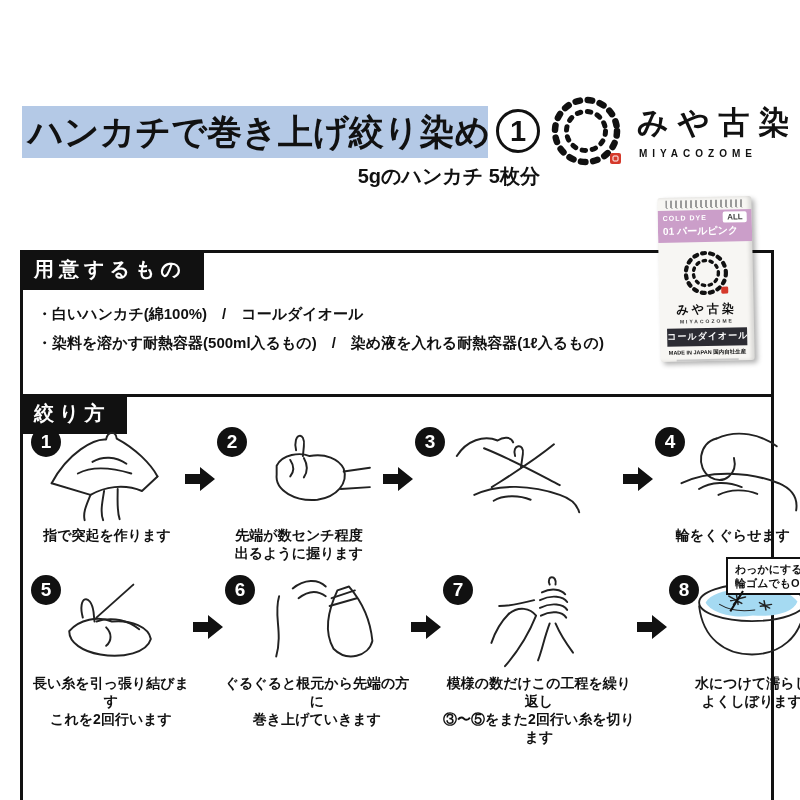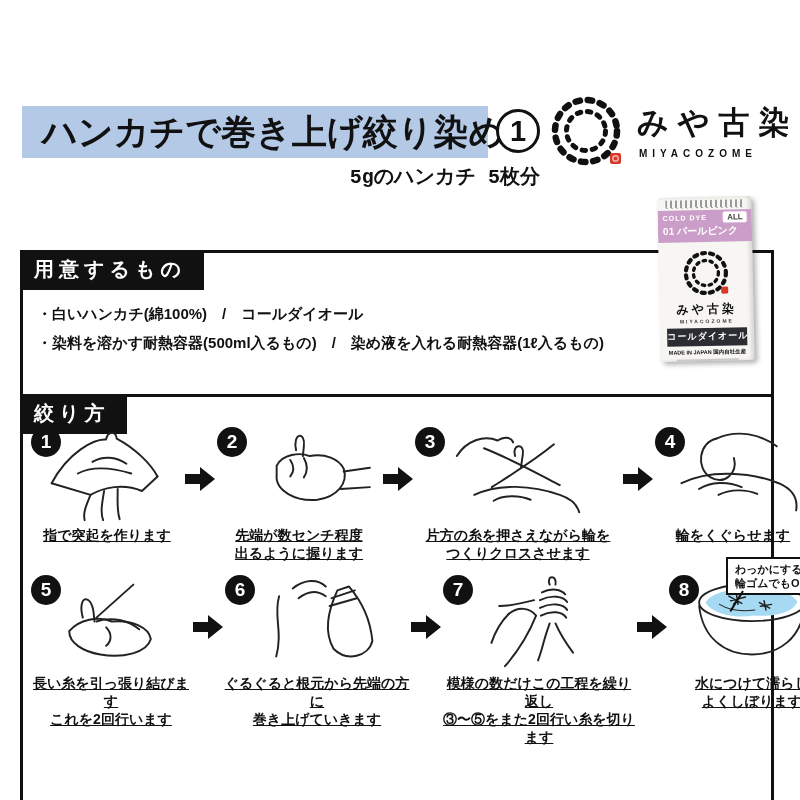--- a/index.html
+++ b/index.html
@@ -1,23 +1,23 @@
 <!DOCTYPE html>
 <html><head>
 <meta charset="utf-8">
 <style>
   * { margin:0; padding:0; box-sizing:border-box; }
   html,body { width:800px; height:800px; background:#fff; font-family:"Liberation Sans",sans-serif; color:#111; }
   .page { position:relative; width:800px; height:800px; background:#fff; overflow:hidden; }
 
   
   .title-hl { position:absolute; left:22px; top:106px; width:466px; height:52px; background:#b4c9e6; display:flex; align-items:center; }
-  .title-hl .t { font-size:35px; font-weight:700; letter-spacing:0px; padding-left:20px; white-space:nowrap; }
+  .title-hl .t { font-size:35px; font-weight:700; letter-spacing:0px; padding-left:6px; white-space:nowrap; }
   .title-num { position:absolute; left:496px; top:109px; width:44px; height:44px; border:3px solid #111; border-radius:50%; display:flex; align-items:center; justify-content:center; font-size:29px; font-weight:600; background:#fff; }
-  .subtitle { position:absolute; left:22px; top:163px; width:518px; text-align:right; font-size:20px; font-weight:700;font-family:Liberation Mono, monospace; }
+  .subtitle { position:absolute; left:22px; top:163px; width:518px; text-align:right; font-size:20px; font-weight:700; }
 
   .logo-circle { position:absolute; left:549px; top:93px; }
   .brand-jp { position:absolute; left:637px; top:102px; width:160px; font-family:"DejaVu Serif",serif; font-weight:bold; font-size:31px; letter-spacing:9px; white-space:nowrap; }
   .brand-en { position:absolute; left:639px; top:148px; width:152px; font-size:10px; font-weight:bold; letter-spacing:5px; white-space:nowrap; }
 
   
   .secbox { position:absolute; border:3px solid #111; background:#fff; }
   .box-materials { left:20px; top:214px; width:754px; height:153px;margin-top:36px; }
   .box-steps { left:20px; top:394px; width:754px; height:456px; }
   .sec-label { position:absolute; top:-3px; left:-3px; background:#111; color:#fff; font-size:20px; font-weight:700; letter-spacing:5px; padding:6px 18px 7px 14px; white-space:nowrap; }
@@ -40,21 +40,21 @@
   .pkg-made { text-align:center; font-size:5.5px; font-weight:700; white-space:nowrap; }
   .pkg-fine { height:3px; margin:3px 16px 0; background:#c9c9c9; }
 
   
   .steps-inner { position:absolute; left:6px; top:26px; right:6px; bottom:4px; }
   .step-row { display:flex; align-items:flex-start; }
   .row2 { margin-top:8px; }
   .cell { position:relative; display:flex; flex-direction:column; flex:0 0 auto; }
   .art { position:relative; height:102px; display:flex; align-items:center; justify-content:center; }
   .badge { position:absolute; left:2px; top:4px; width:30px; height:30px; border-radius:50%; background:#111; color:#fff; font-size:19px; font-weight:700; display:flex; align-items:center; justify-content:center; z-index:2; }
-  .caption { font-size:14px; font-weight:600; line-height:1.28; text-align:center; white-space:pre-line; margin-top:2px;text-decoration:underline; }
+  .caption { font-size:14px; font-weight:600; line-height:1.28; text-align:center; white-space:pre-line; margin-top:2px; }
   .arrow { flex:0 0 30px; margin-top:44px; }
   .sketch { stroke:#222; stroke-width:2; fill:none; stroke-linecap:round; stroke-linejoin:round; }
 
   .callout { position:absolute; right:-8px; top:-14px; background:#fff; border:2px solid #111; font-size:11px; font-weight:700; line-height:1.3; padding:3px 7px; white-space:pre-line; z-index:6; }
   .callout-tail { position:absolute; left:14px; bottom:-22px; width:2px; height:24px; background:#111; transform:rotate(32deg); transform-origin:top center; }
 </style>
 </head>
 <body>
 
 <div class="page">
@@ -154,22 +154,20 @@
             <div class="badge">3</div>
             <svg width="150" height="102" viewBox="0 0 150 105" class="sketch">
               <path d="M12,34 C22,18 40,12 54,18 C60,14 68,14 70,20"></path>
               <path d="M40,26 C70,38 95,52 118,64"></path>
               <path d="M112,22 C90,40 70,52 48,66"></path>
               <path d="M72,34 C68,22 82,20 80,32 L78,46"></path>
               <path d="M30,74 C55,62 90,64 118,74 C130,78 136,84 138,92"></path>
               <path d="M50,80 C60,74 76,74 88,79"></path>
             </svg>
           </div>
-          <div class="caption">片方の糸を押さえながら輪を
-つくりクロスさせます</div>
         </div>
 
         <svg class="arrow" width="30" height="24" viewBox="0 0 30 24">
             <polygon points="0,7 15,7 15,0 30,12 15,24 15,17 0,17" fill="#111"></polygon>
           </svg>
 
         <div class="cell" style="width:160px;">
           <div class="art">
             <div class="badge">4</div>
             <svg width="150" height="102" viewBox="0 0 150 105" class="sketch">

